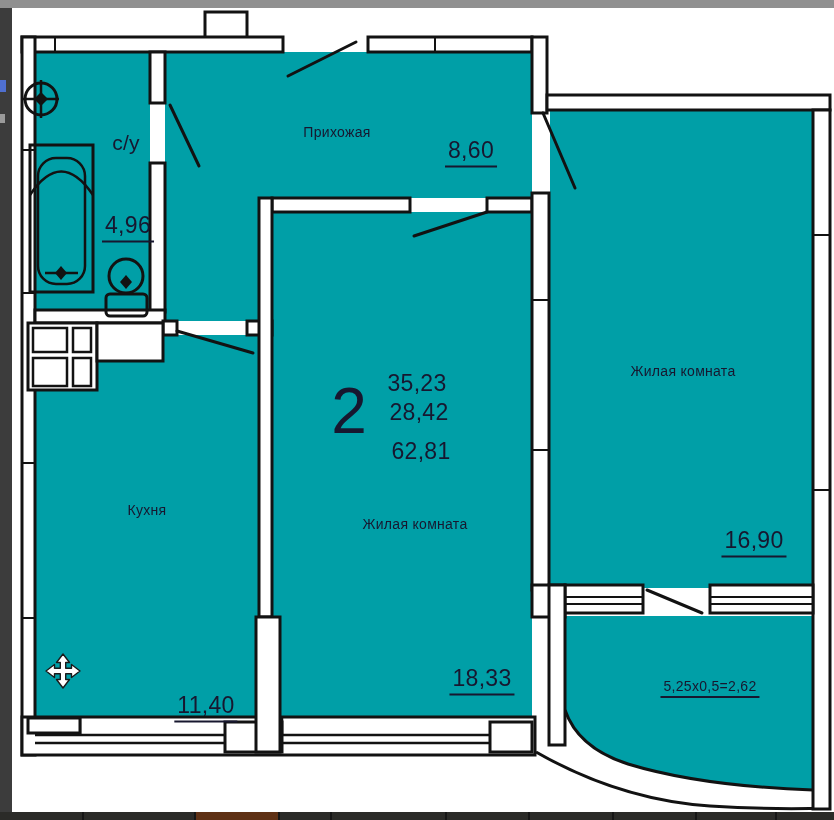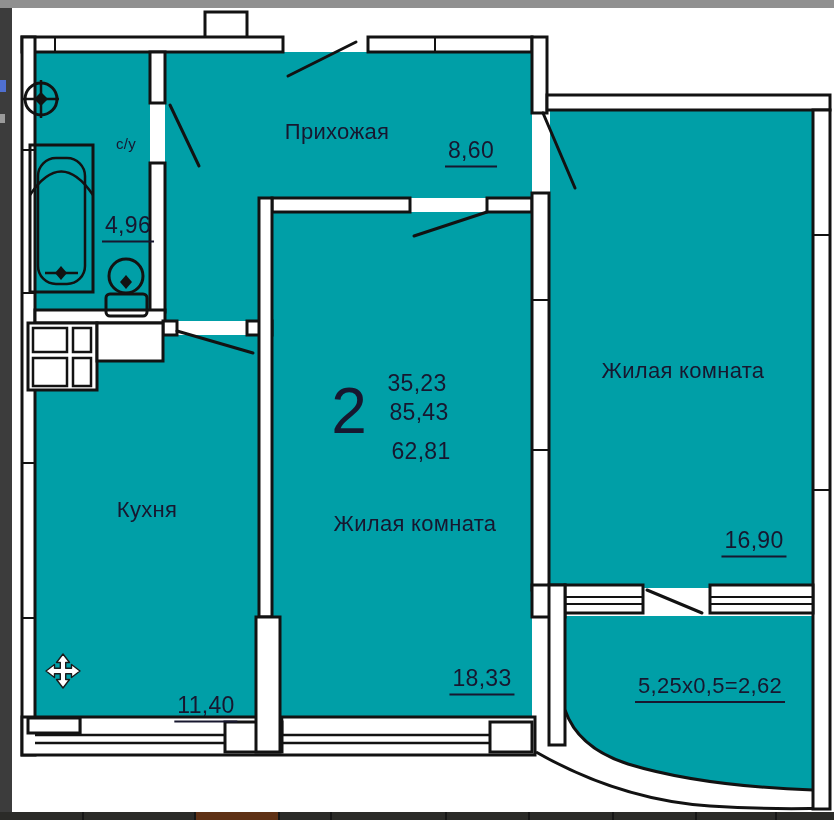--- a/index.html
+++ b/index.html
@@ -2,25 +2,25 @@
 <html><head>
 <meta charset="utf-8">
 <style>
   html,body{margin:0;padding:0;}
   body{width:834px;height:820px;position:relative;overflow:hidden;background:#ffffff;
        font-family:"Liberation Sans", sans-serif;}
   .stage{position:absolute;left:0;top:0;width:834px;height:820px;}
   svg{position:absolute;left:0;top:0;}
   .labels{position:absolute;left:0;top:0;width:834px;height:820px;pointer-events:none;}
   .lbl{position:absolute;transform:translate(-50%,-50%);white-space:nowrap;
-       color:#17172f;font-size:22px;letter-spacing:0.3px;}
+       color:#17172f;font-size:14px;letter-spacing:0.3px;}
   .lbl.num{font-size:23px;}
   .lbl.u{border-bottom:2.5px solid #17172f;padding:0 3px 2px 3px;}
   .lbl.big{font-size:64px;letter-spacing:0;}
-  .lbl.small{font-size:15px;}
+  .lbl.small{font-size:21px;}
 </style>
 </head>
 <body>
 
 <div class="stage">
 <svg width="834" height="820" viewBox="0 0 834 820">
 
   <rect x="12" y="8" width="822" height="804" fill="#ffffff"></rect>
 
   <g fill="#009FA7">
@@ -168,21 +168,21 @@
 
 <div class="labels">
   <div class="lbl small" style="left:126px;top:143px;">с/у</div>
   <div class="lbl num u" style="left:128px;top:227px;text-align:center;">4,96</div>
 
   <div class="lbl" style="left:337px;top:132px;">Прихожая</div>
   <div class="lbl num u" style="left:471px;top:152px;">8,60</div>
 
   <div class="lbl big" style="left:349px;top:411px;">2</div>
   <div class="lbl num" style="left:417px;top:377px;margin-top:6px;">35,23</div>
-  <div class="lbl num" style="left:419px;top:412px;">85,43</div>
+  <div class="lbl num" style="left:419px;top:412px;">28,42</div>
   <div class="lbl num" style="left:421px;top:451px;">62,81</div>
 
   <div class="lbl" style="left:415px;top:524px;">Жилая комната</div>
   <div class="lbl num u" style="left:482px;top:680px;">18,33</div>
 
   <div class="lbl" style="left:147px;top:510px;">Кухня</div>
   <div class="lbl num u" style="left:206px;top:679px;margin-top:28px;">11,40</div>
 
   <div class="lbl" style="left:683px;top:371px;">Жилая комната</div>
   <div class="lbl num u" style="left:754px;top:542px;text-align:right;">16,90</div>

